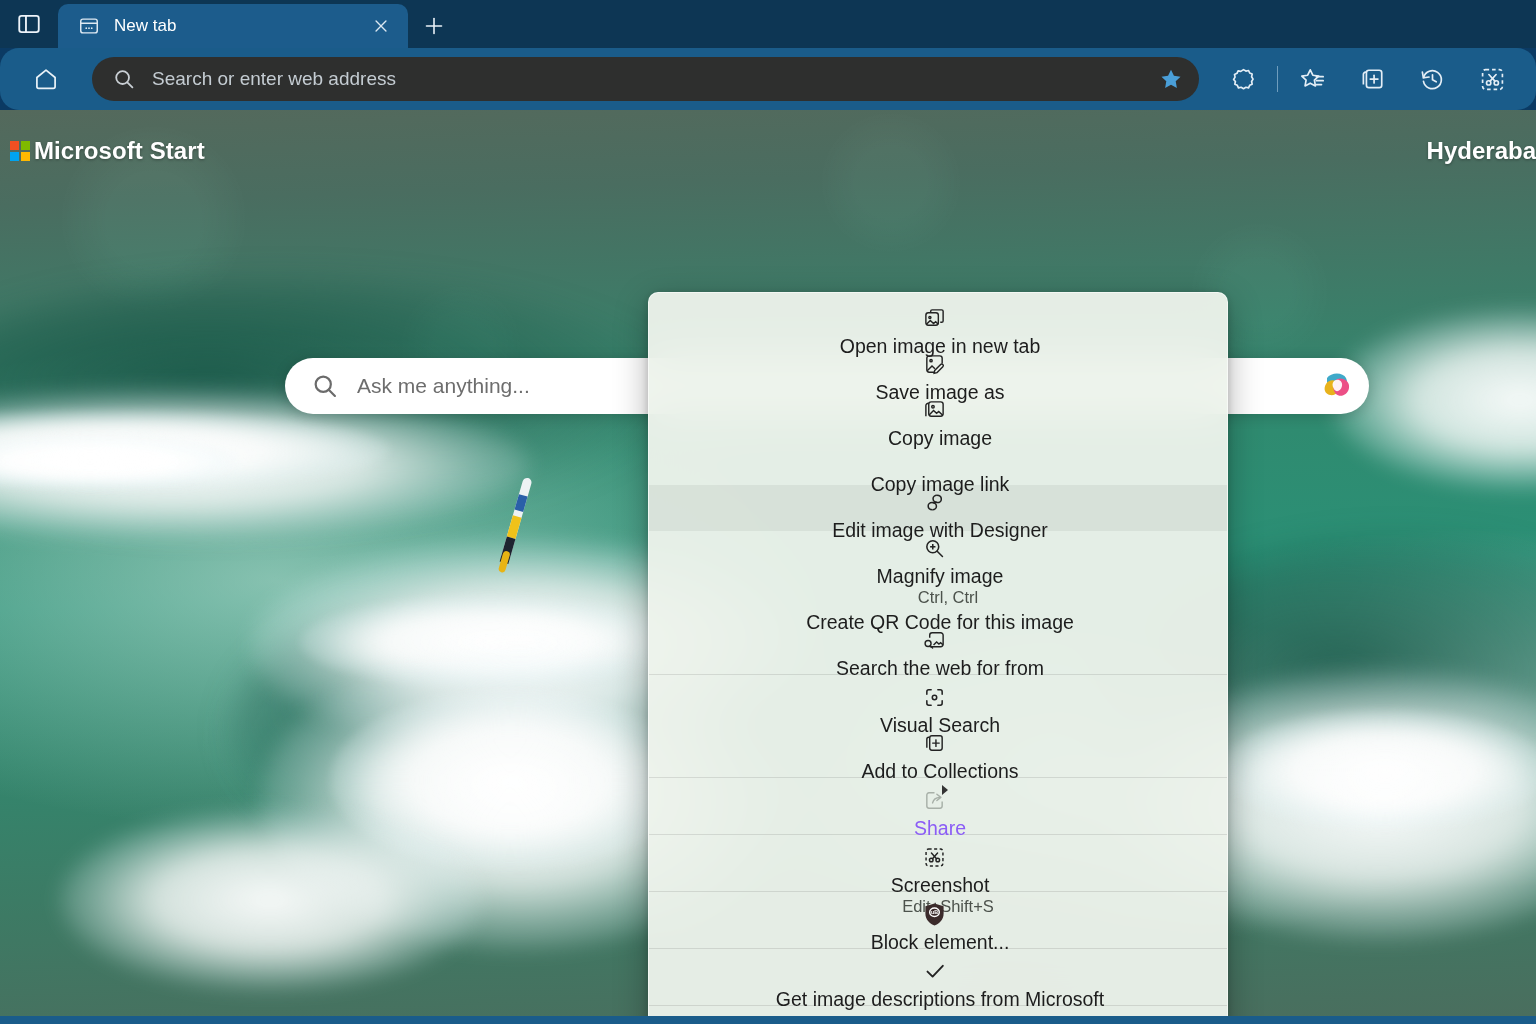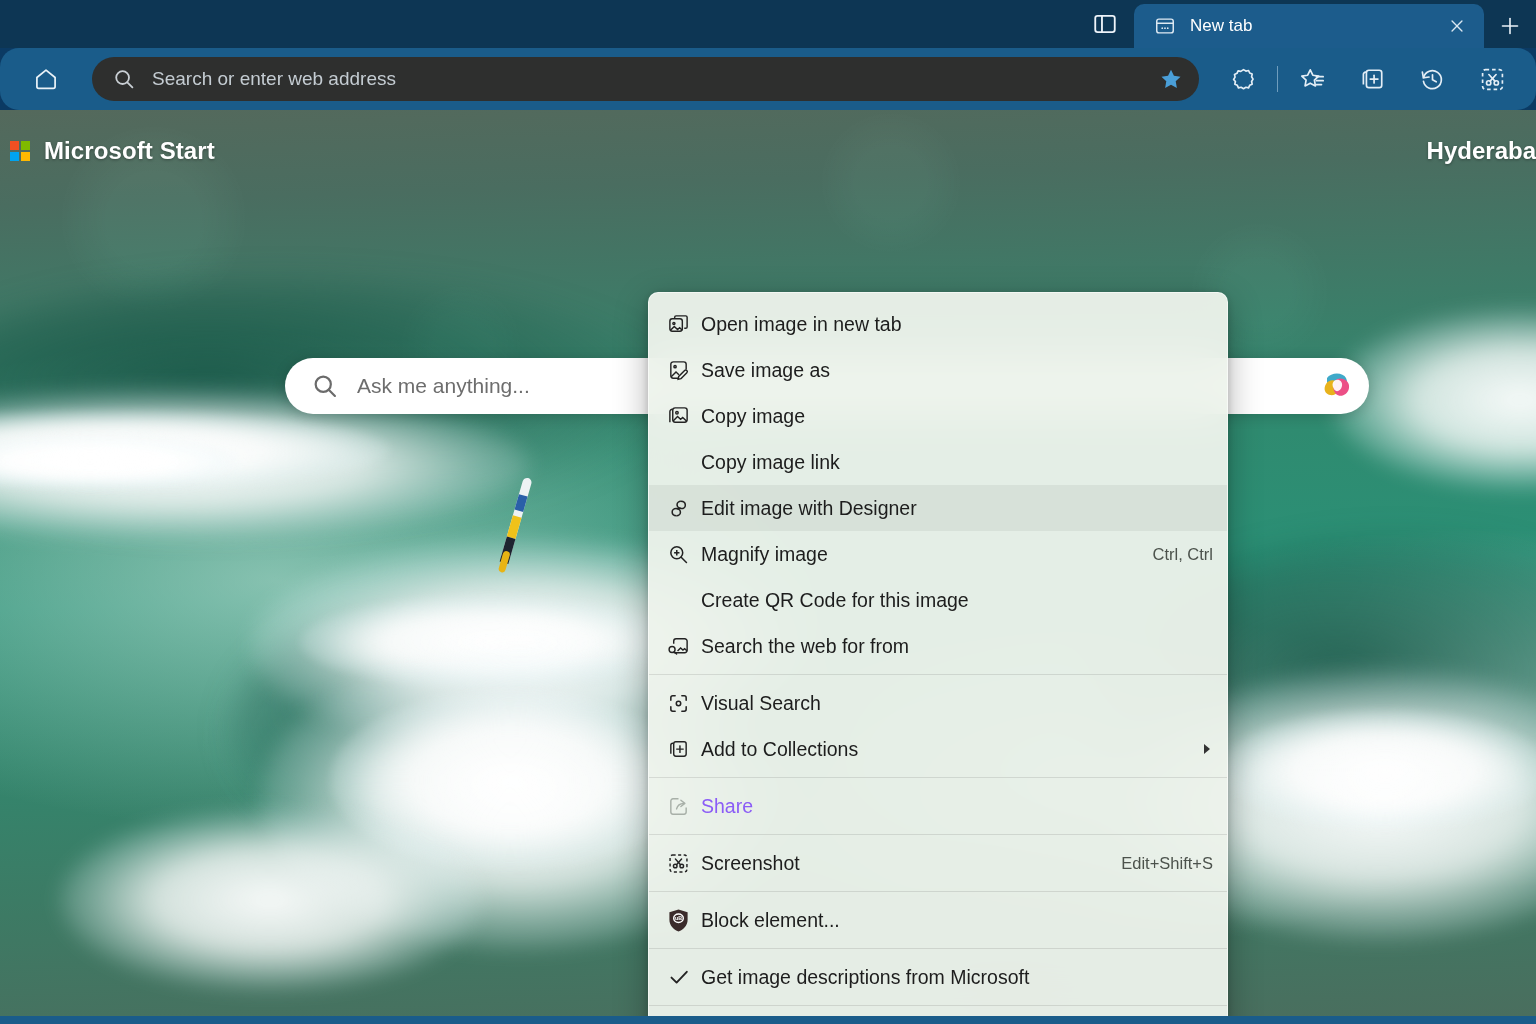--- a/index.html
+++ b/index.html
@@ -9,21 +9,21 @@
     font-family: "Liberation Sans", sans-serif;
     background: #0b3a63;
   }
 
   #root { position: relative; width: 1536px; height: 1024px; overflow: hidden; }
 
   
   .tabstrip {
     position: absolute; left: 0; top: 0; width: 1536px; height: 48px;
     background: #0d3654;
-    display: flex; align-items: flex-end; justify-content: flex-end;
+    display: flex; align-items: flex-end;
   }
   .sidebar-btn {
     width: 58px; height: 48px;
     display: flex; align-items: center; justify-content: center;
     color: #eef4fa;
   }
   .tab {
     position: relative;
     width: 350px; height: 44px;
     background: #1c5c8c;
@@ -97,21 +97,21 @@
   .foam.soft { filter: blur(10px); }
 
   .surfer { position:absolute; }
 
   
   .ms-header {
     position: absolute; left: 0; top: 0; width: 1536px; height: 82px;
     display: flex; align-items: center; justify-content: space-between;
     padding: 0 0 0 10px;
   }
-  .ms-brand { display:flex; align-items:center; gap:14px; }
+  .ms-brand { display:flex; align-items:center; gap:4px; }
   .ms-logo { width: 20px; height: 20px; display:grid; grid-template-columns:1fr 1fr; grid-template-rows:1fr 1fr; gap:2px; }
   .ms-logo i { display:block; }
   .ms-name { color:#ffffff; font-size: 24px; font-weight: 600; letter-spacing:0.1px; text-shadow: 0 1px 3px rgba(0,0,0,0.35); }
   .ms-city { color:#ffffff; font-size: 24px; font-weight: 600; text-shadow: 0 1px 3px rgba(0,0,0,0.35); white-space:nowrap; padding-right:0; }
 
   
   .search-pill {
     position:absolute; left: 285px; top: 248px;
     width: 1084px; height: 56px;
     background: #ffffff;
@@ -139,20 +139,21 @@
   .ctx-group { padding: 2px 0; }
   .ctx-sep { height:1px; background: rgba(0,0,0,0.10); margin: 3px 0; }
   .ctx-item {
     position:relative;
     height: 46px;
     display:flex; align-items:center;
     padding: 0 14px 0 18px;
     color: #1d1d1d;
     font-size: 19.5px;
     white-space: nowrap;
+    flex-direction: column;
   }
   .ctx-item.hl { background: rgba(0,0,0,0.055); justify-content: space-between; }
   .ctx-item.disabled { color:#8b5cf6; }
   .ctx-ico { width: 34px; flex:0 0 34px; display:flex; align-items:center; justify-content:flex-start; color:#232323; }
   .ctx-item.disabled .ctx-ico { color:#a8b0a8; }
   .ctx-label { flex:1 1 auto; }
   .ctx-accel { color:#4c524c; font-size: 16.5px; padding-left: 16px; }
   .ctx-sub { color:#333; display:flex; align-items:center; padding-left: 10px; }
 
   

